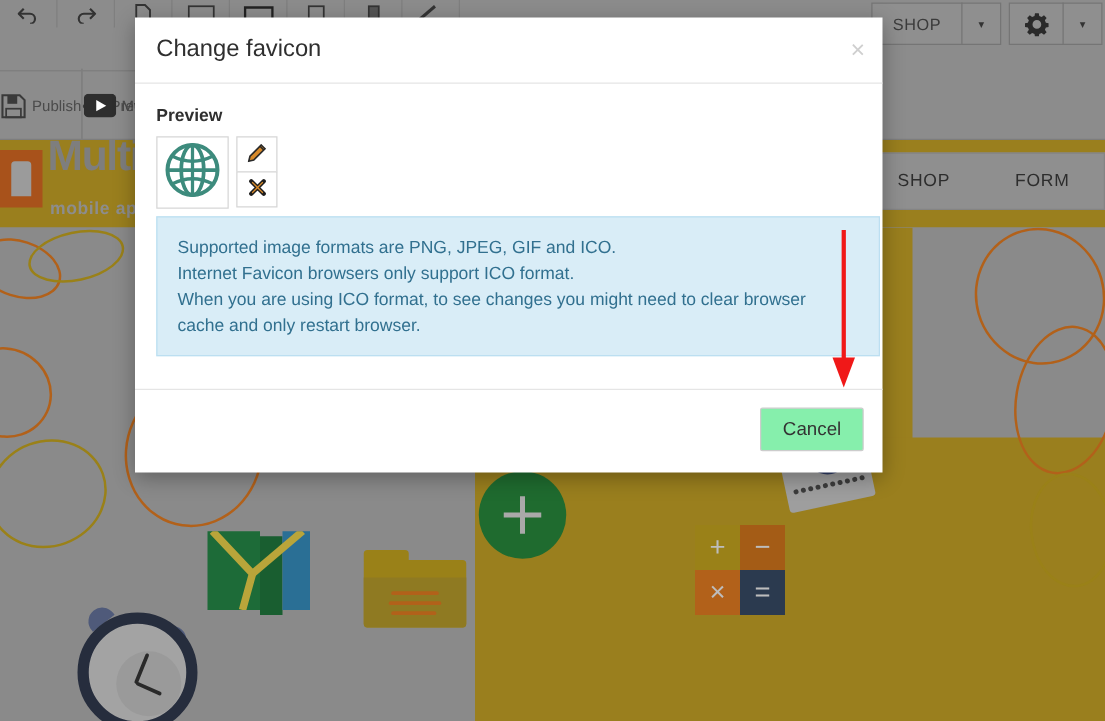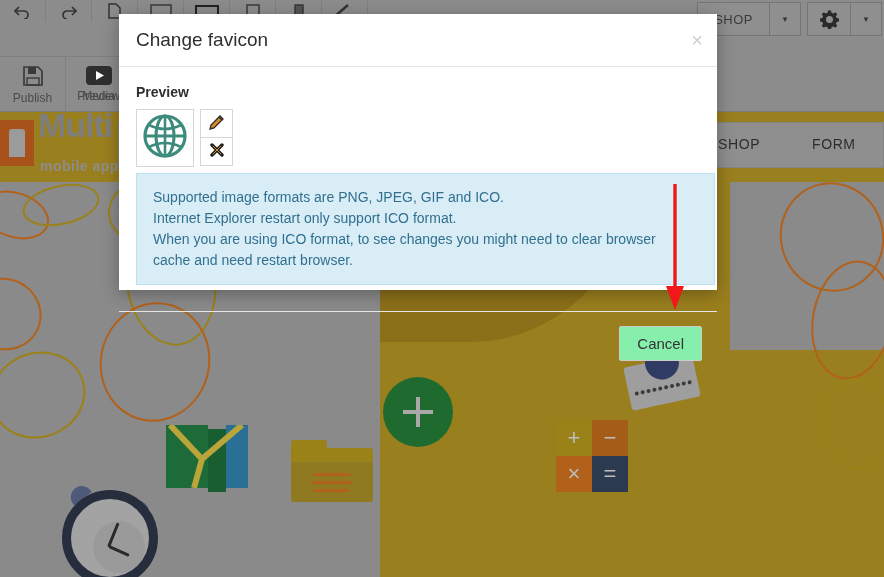--- a/index.html
+++ b/index.html
@@ -26,21 +26,21 @@
   }
   .tb-ico {
     width: 46px; height: 22px;
     display: flex; align-items: center; justify-content: center;
     border-right: 1px solid #7f7f7f;
     color: #3a3a3a;
   }
   .tb-ico svg { display: block; }
   .tb-btn {
     width: 66px; height: 60px;
-    display: flex; flex-direction: column; align-items: center; justify-content: center;
+    display: flex; flex-direction: row; align-items: center; justify-content: center;
     gap: 4px;
     border-right: 1px solid #7f7f7f;
     color: #4a4a4a;
   }
   .tb-btn .lbl { font-size: 12px; color: #4b4b4b; }
   .tb-row2 {
     position: absolute; left: 0; top: 56px; height: 56px;
     display: flex; align-items: center;
     border-top: 1px solid #7f7f7f;
   }
@@ -191,21 +191,21 @@
     border-radius: 11px 11px 0 0;
   }
   .clock .b1 { left: 6px; top: -3px; transform: rotate(-38deg); }
   .clock .b2 { left: 68px; top: 12px; transform: rotate(42deg); }
   .clock .hand { position: absolute; background: #2a2a2a; border-radius: 2px; }
 
   .squig { position: absolute; border: 2px solid; border-radius: 50%; background: transparent; }
 
   
   .modal {
-    position: absolute; left: 119px; top: 14px; width: 598px; height: 276px;
+    position: absolute; left: 108px; top: 14px; width: 598px; height: 364px;
     background: #ffffff;
     box-shadow: 0 4px 16px rgba(0,0,0,.3);
     z-index: 50;
   }
   .modal-head {
     position: relative; height: 53px;
     border-bottom: 1px solid #e5e5e5;
     display: flex; align-items: center;
   }
   .modal-title {
@@ -483,23 +483,23 @@
                   <path d="M2 2 L12 12 M12 2 L2 12" stroke="#1d1d1d" stroke-width="3.4" stroke-linecap="round"></path>
                   <path d="M3 3 L11 11 M11 3 L3 11" stroke="#d88a2a" stroke-width="1" stroke-linecap="round"></path>
                 </svg>
             </span>
           </button>
         </div>
       </div>
 
       <div class="infobox">
         <div>Supported image formats are PNG, JPEG, GIF and ICO.</div>
-        <div>Internet Explorer restart only support ICO format.</div>
+        <div>Internet Favicon browsers only support ICO format.</div>
         <div>When you are using ICO format, to see changes you might need to clear browser</div>
-        <div>cache and need restart browser.</div>
+        <div>cache and only restart browser.</div>
       </div>
     </div>
 
     <div class="modal-foot">
       <button class="btn btn-cancel">Cancel</button>
     </div>
   </div>
 
   <svg class="arrow" width="24" height="128" viewBox="0 0 24 128">
     <line x1="12" y1="0" x2="12" y2="108" stroke="#f01818" stroke-width="3.4"></line>

